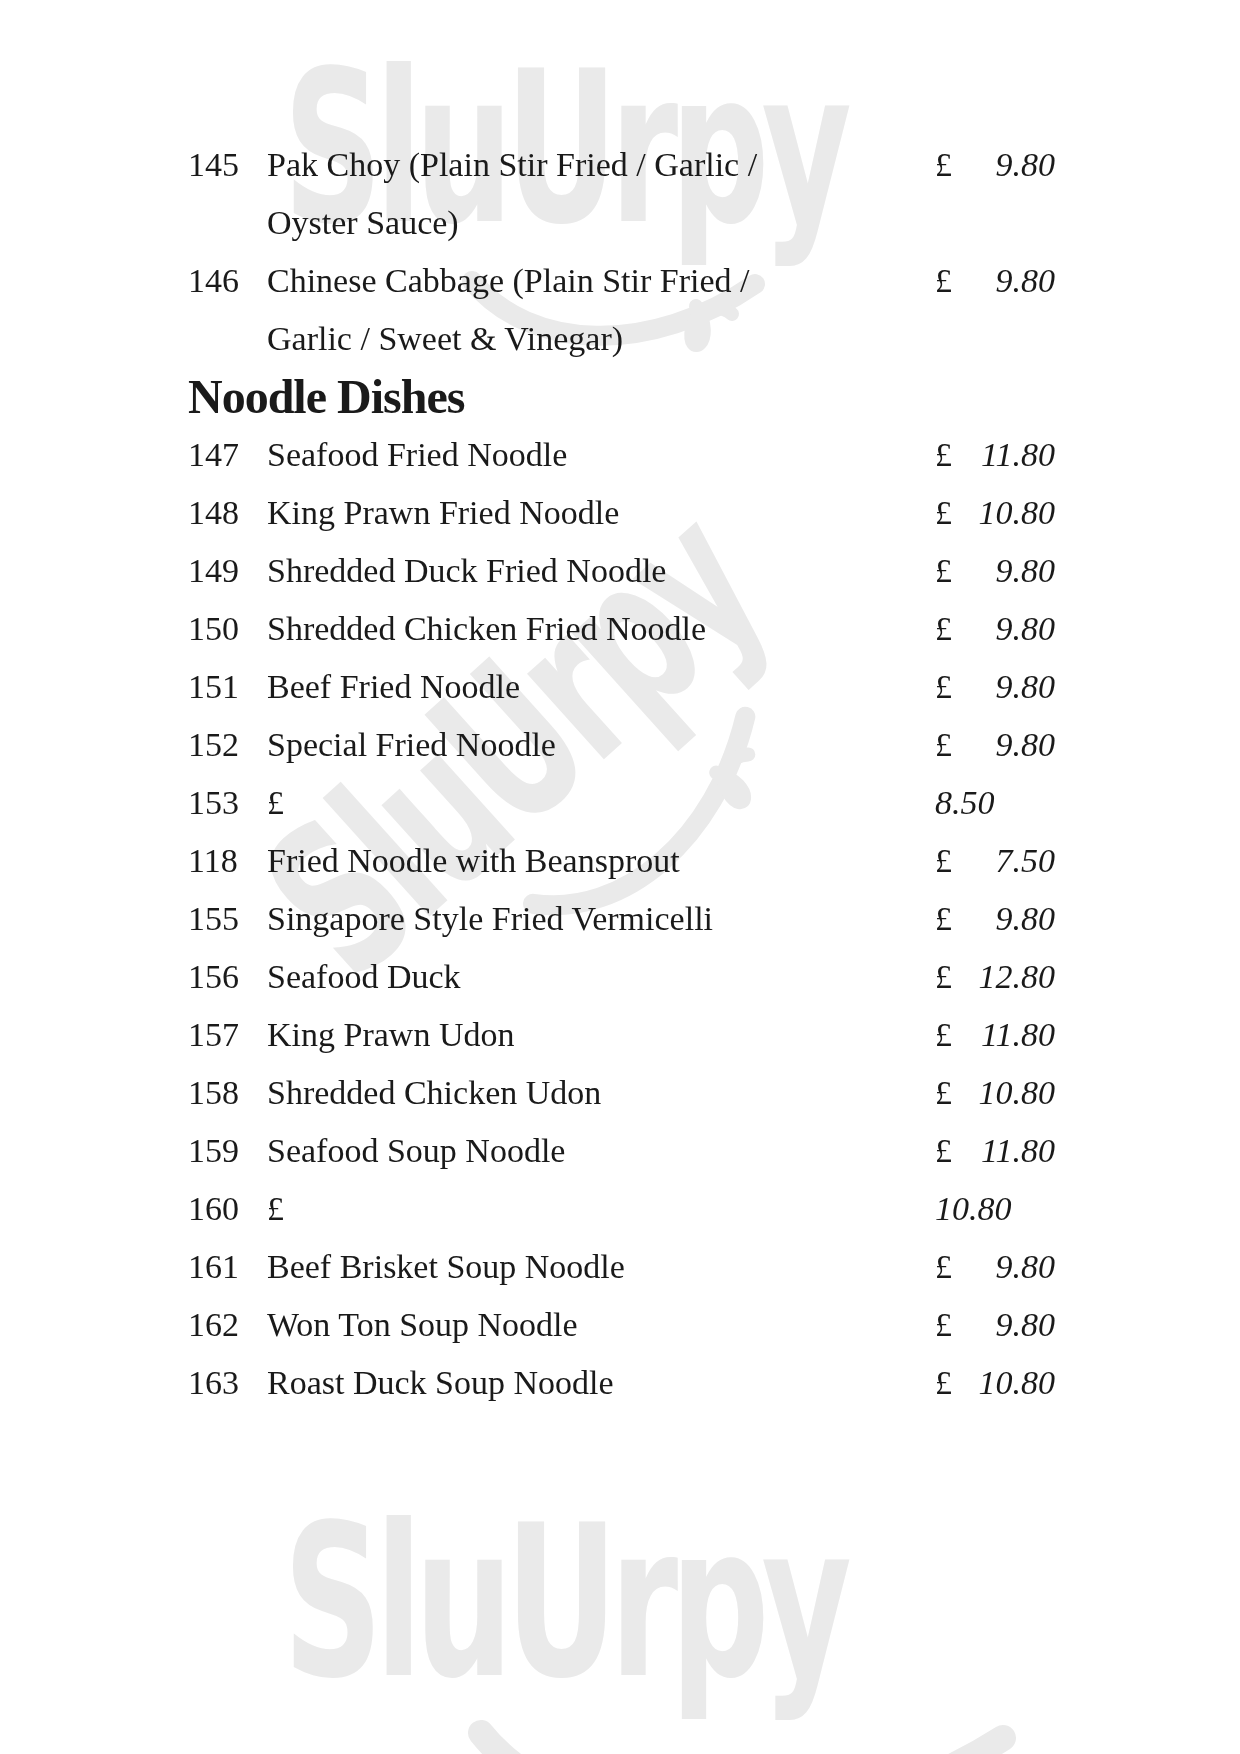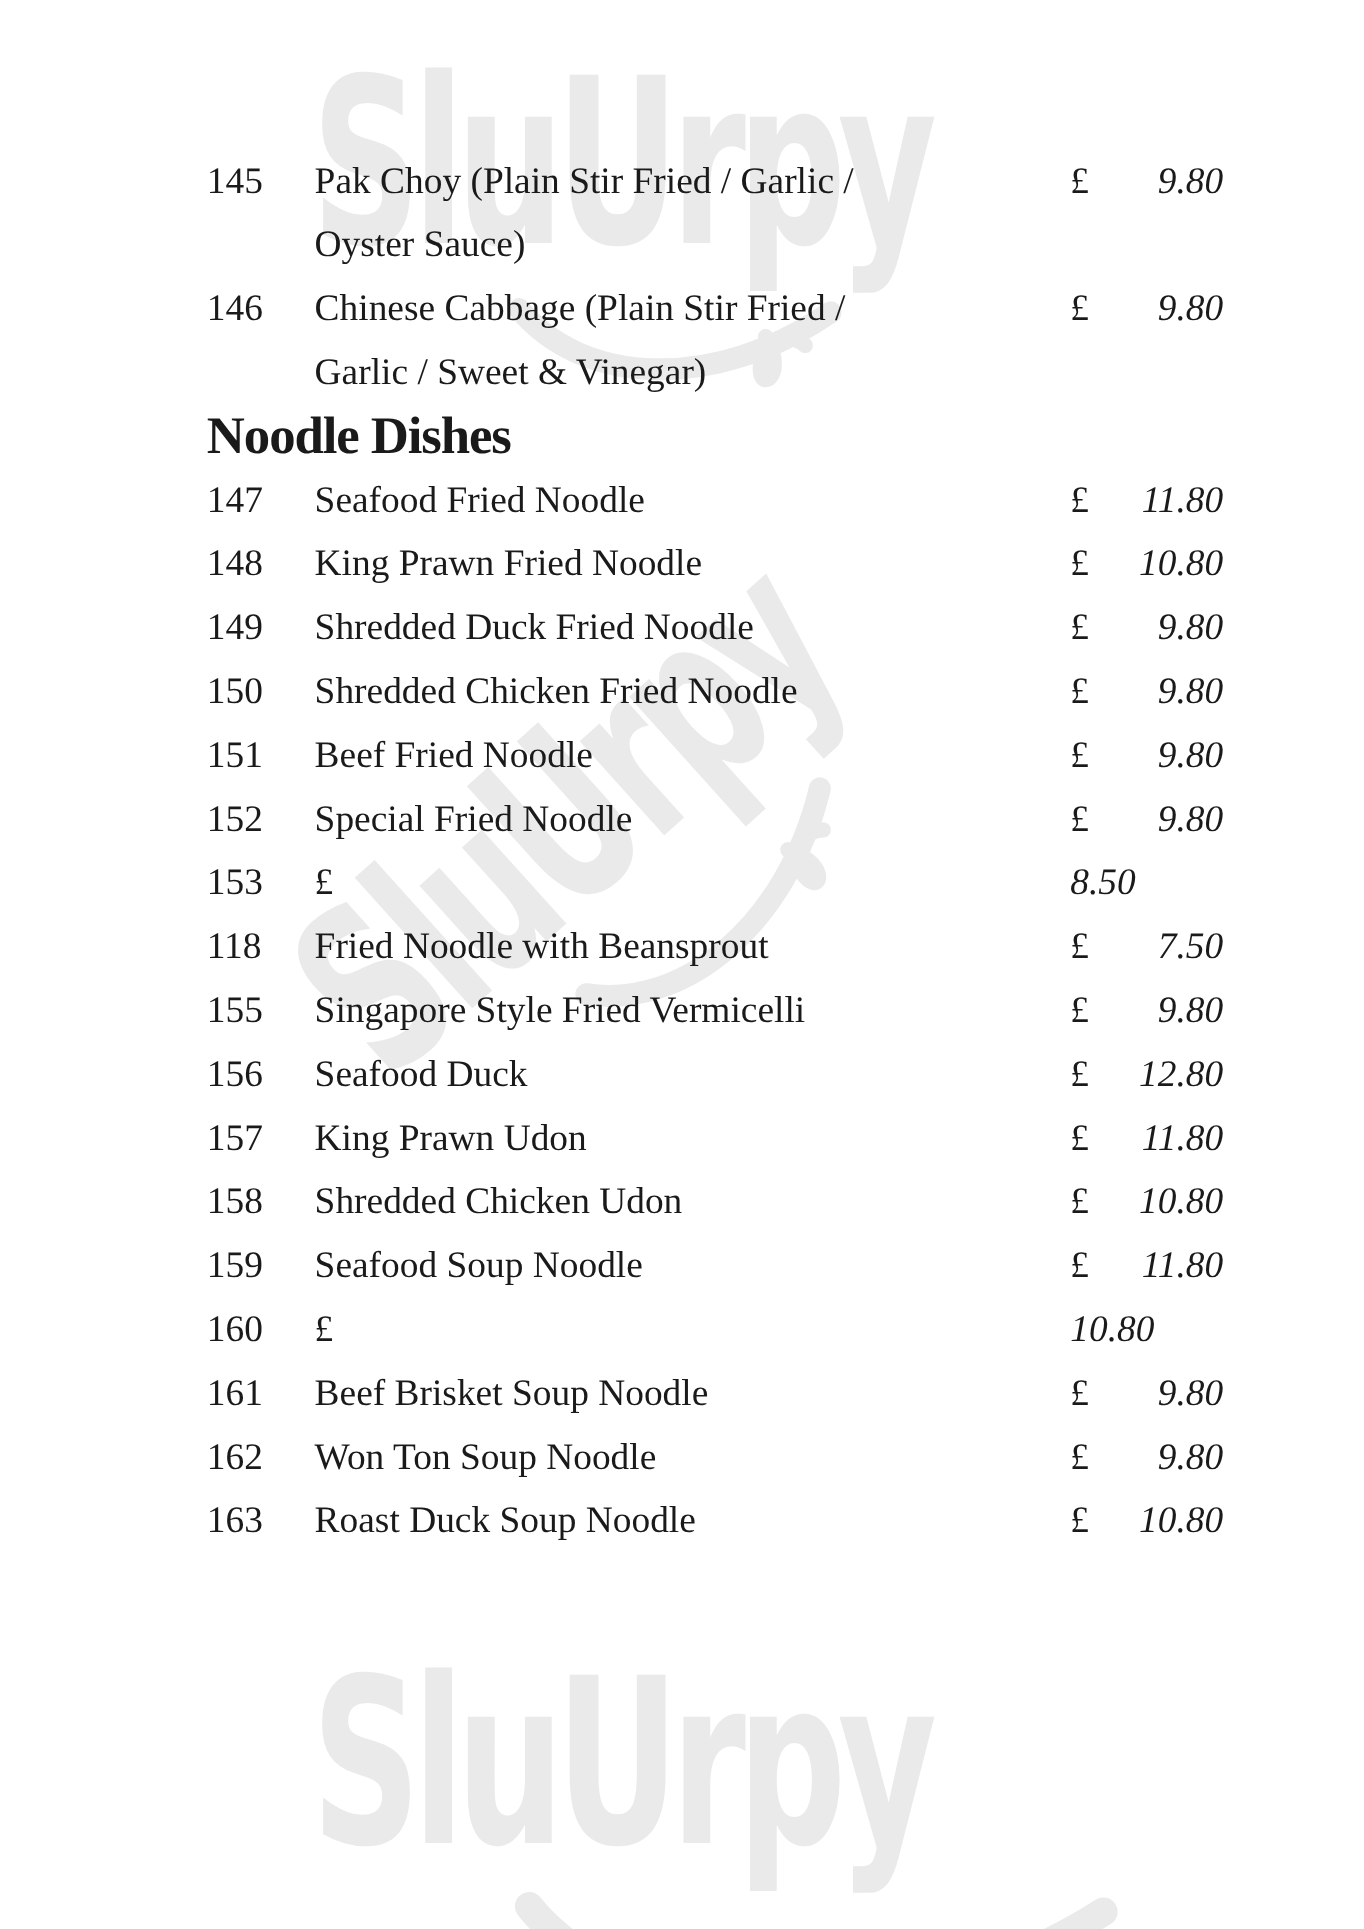--- a/index.html
+++ b/index.html
@@ -41,21 +41,20 @@
     position:absolute;
     left:188px;top:136px;
     width:867px;
     z-index:1;
   }
   .row{
     display:grid;
     grid-template-columns:79px 668px 20px 100px;
     align-items:start;
     font-size:34px;
-    gap:19px;
   }
   .row .num{line-height:58px;}
   .row .name{line-height:58px;}
   .row .name .l1,.row .name .l2{line-height:58px;}
   .row .cur{line-height:58px;}
   .row .price{line-height:58px;text-align:right;font-style:italic;}
   .section-title{
     font-size:48px;
     font-weight:bold;
     line-height:58px;

